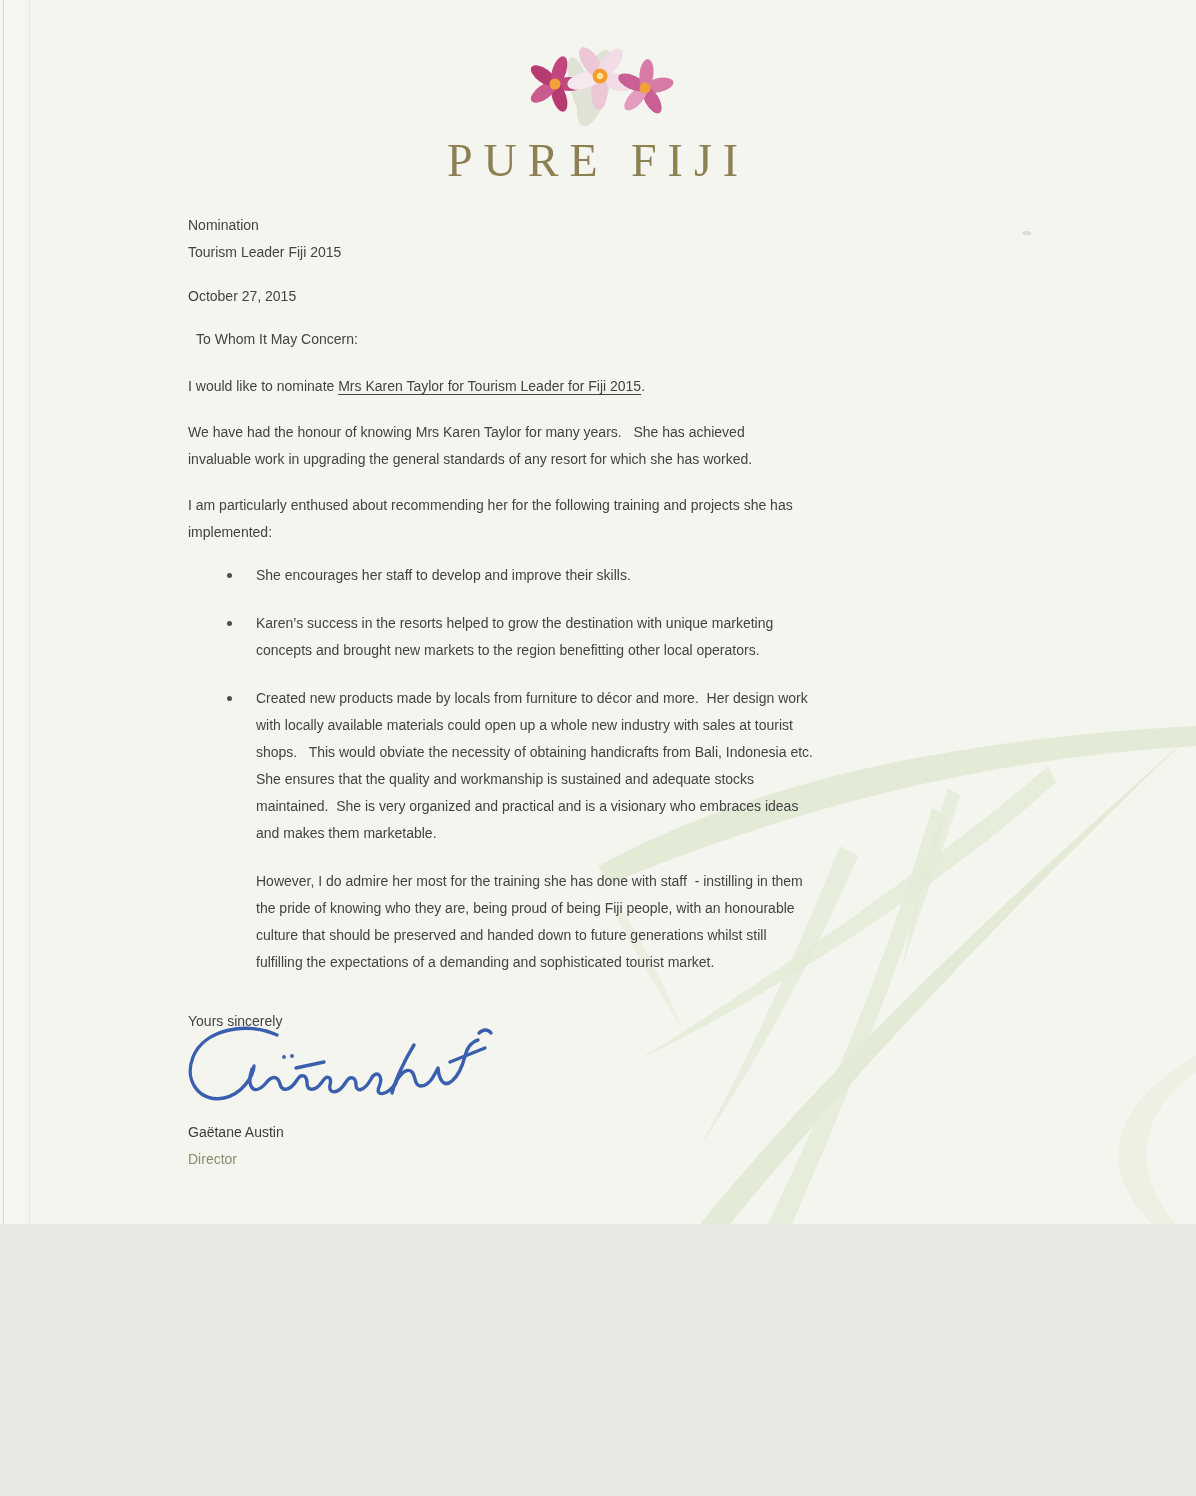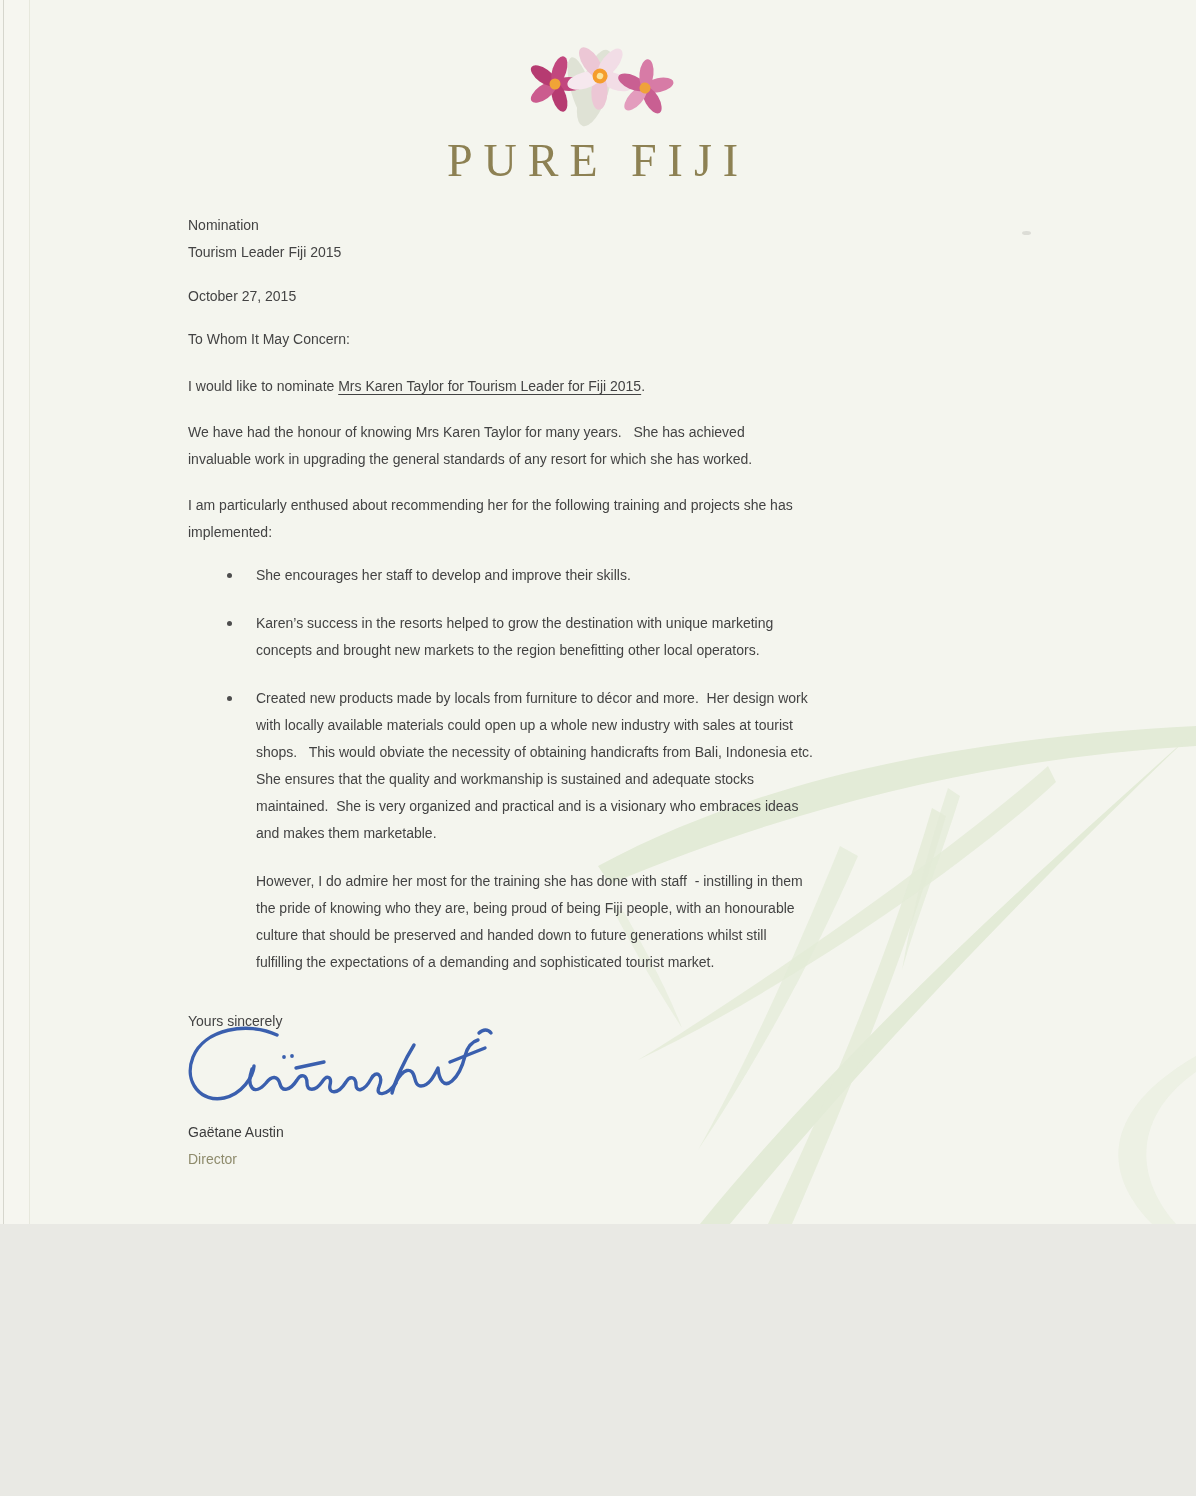--- a/index.html
+++ b/index.html
@@ -35,21 +35,21 @@
 
   
   .content{
     position:absolute;left:188px;top:212px;width:888px;
     font-size:14px;line-height:27px;
     color:#434343;
   }
   .pre{white-space:pre-wrap;}
   .subject{margin:0;}
   .date{margin:17px 0 0 0;}
-  .salutation{margin:16px 0 0 0;}
+  .salutation{margin:16px 0 0 8px;}
   .intro{margin:20px 0 0 0;}
   .intro .u{text-decoration:underline;text-underline-offset:3px;}
   .para1{margin:19px 0 0 0;}
   .para2{margin:19px 0 0 0;}
   ul.points{list-style:none;margin:16px 0 0 0;padding:0 0 0 68px;}
   ul.points li{position:relative;margin:0 0 21px 0;}
   ul.points li::before{
     content:"";position:absolute;left:-29px;top:11px;
     width:5px;height:5px;border-radius:50%;background:#4d4d4d;
   }

